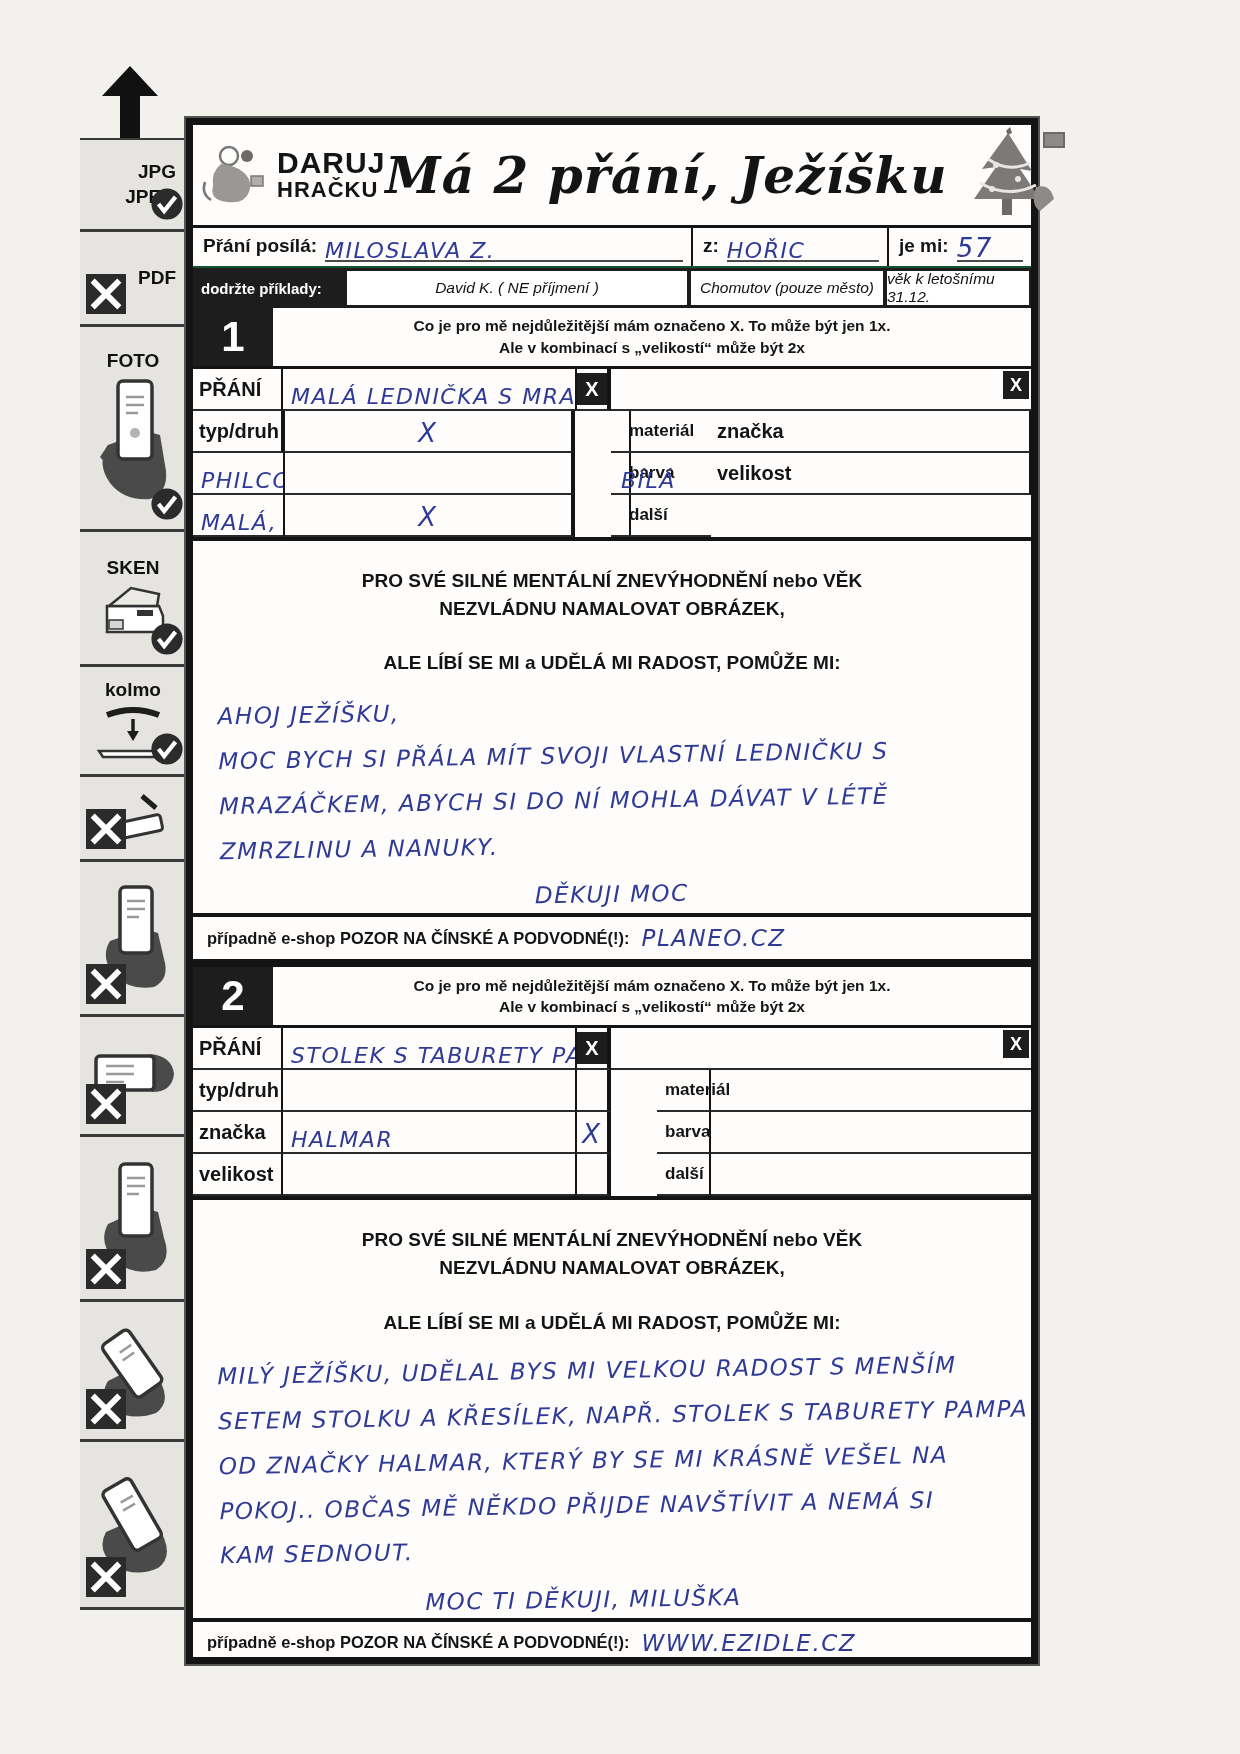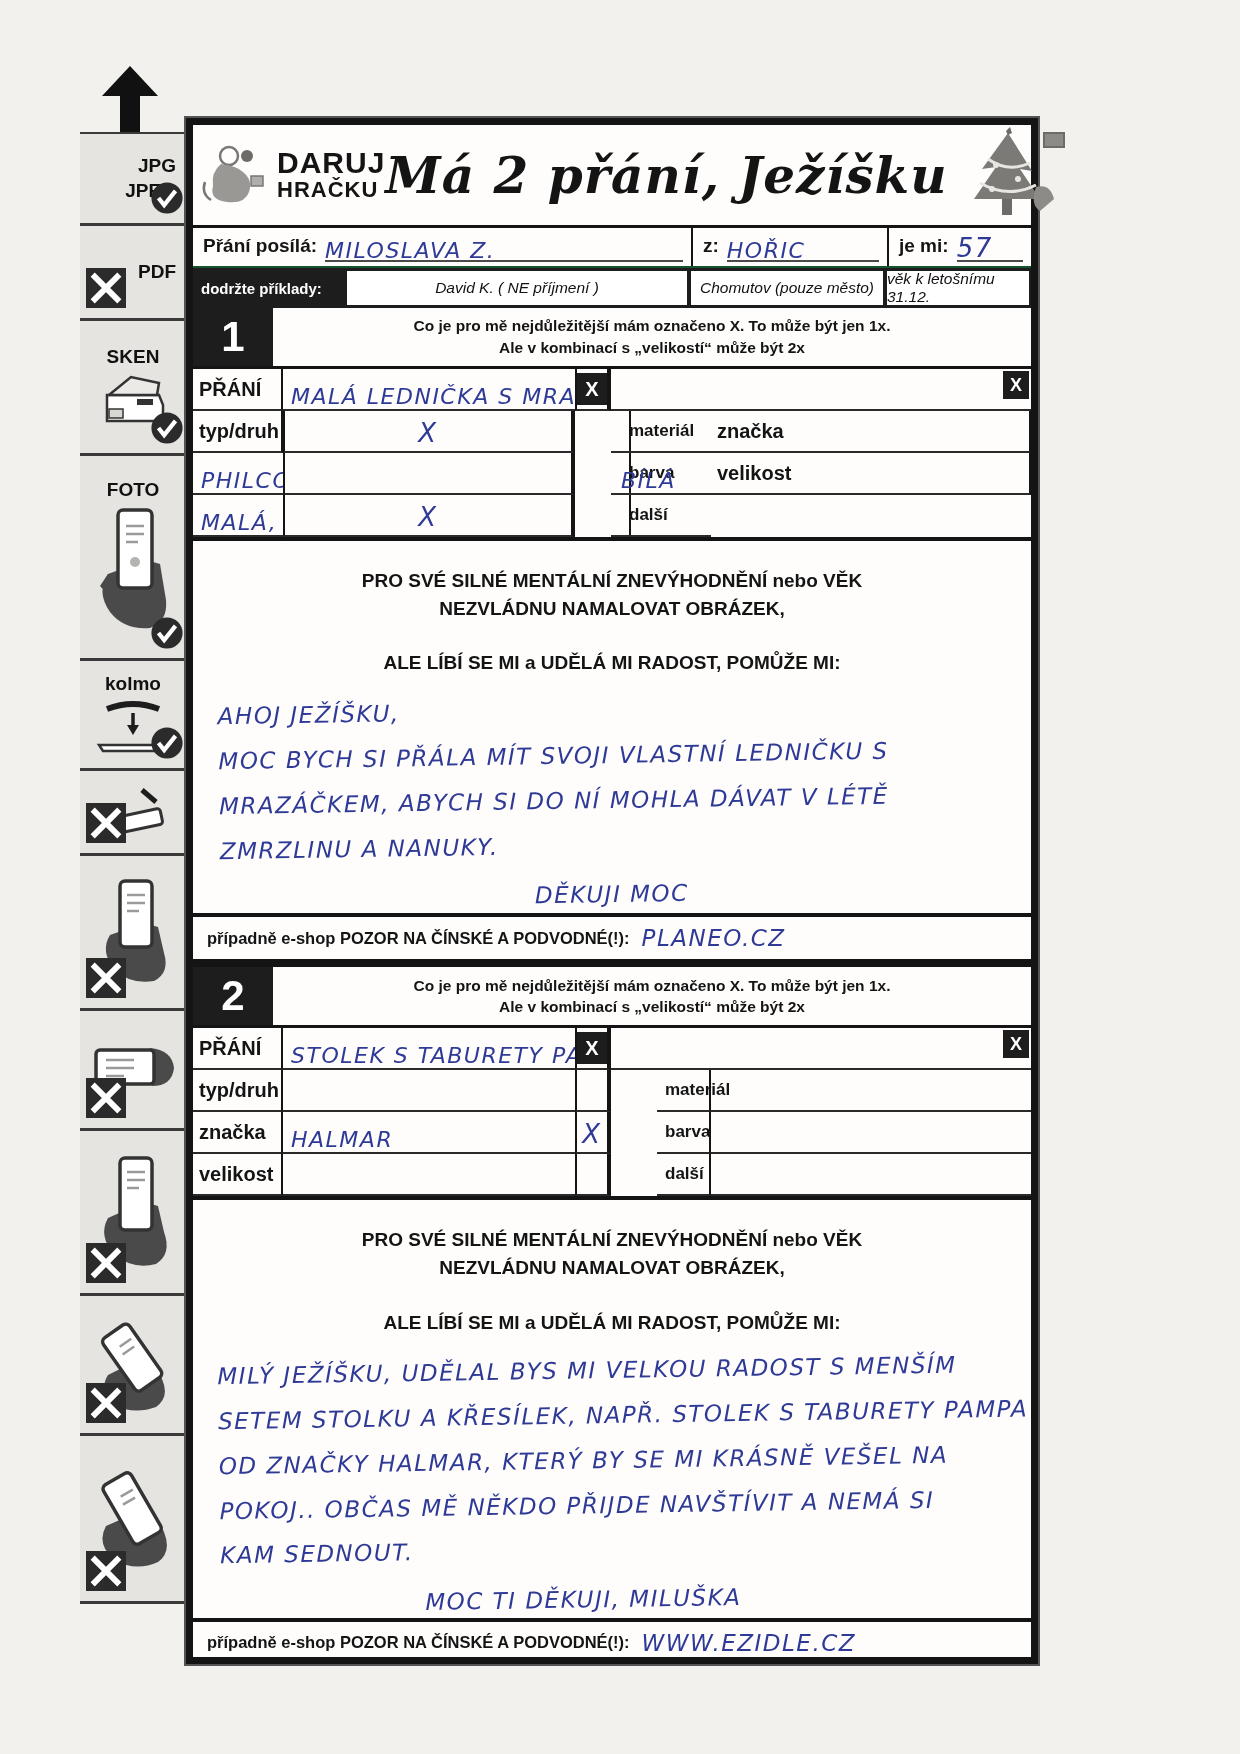--- a/index.html
+++ b/index.html
@@ -5,21 +5,21 @@
   html,body{margin:0;padding:0;}
   .page{
     position:relative;width:1240px;height:1754px;
     background:#f3f1ee;overflow:hidden;
     font-family:"Liberation Sans",sans-serif;color:#141414;
   }
   
   .up-arrow{position:absolute;left:100px;top:66px;width:60px;height:72px;}
   
   .sidebar{
-    position:absolute;left:80px;top:132px;width:106px;
+    position:absolute;left:80px;top:138px;width:106px;
     background:#e6e4e1;border-top:2px solid #3a3a3a;
   }
   .side-cell{
     position:relative;border-bottom:3px solid #3a3a3a;
     display:flex;flex-direction:column;align-items:center;justify-content:center;
     gap:4px;padding:6px 4px;box-sizing:border-box;
   }
   .side-label{font-weight:bold;font-size:19px;color:#111;line-height:1.1;text-align:right;width:100%;padding-right:6px;box-sizing:border-box;}
   .side-label.center{text-align:center;padding-right:0;}
   .icon-check{width:34px;height:34px;}
@@ -123,44 +123,44 @@
     <div class="side-cell" style="height:95px;">
       <div class="side-label">PDF</div>
       <div class="corner-bl">
         <svg class="icon-xbox" viewBox="0 0 24 24">
             <rect width="24" height="24" fill="#2b2b2b"></rect>
             <path d="M4 4 L20 20 M20 4 L4 20" stroke="#fff" stroke-width="3.5"></path>
           </svg>
       </div>
     </div>
 
-    <div class="side-cell" style="height:135px;">
-      <div class="side-label center">SKEN</div>
-      <svg width="72" height="56" viewBox="0 0 72 56">
-        <path d="M10 24 L62 24 L66 34 L66 50 L10 50 Z" fill="#fff" stroke="#333" stroke-width="2.5"></path>
-        <path d="M12 24 L34 6 L62 12 L60 24 Z" fill="#eceae7" stroke="#333" stroke-width="2.5"></path>
-        <rect x="40" y="28" width="16" height="6" fill="#333"></rect>
-        <rect x="12" y="38" width="14" height="9" fill="#d8d6d3" stroke="#333" stroke-width="1.5"></rect>
-      </svg>
-      <div class="corner-br">
-        <svg class="icon-check" viewBox="0 0 24 24">
-            <circle cx="12" cy="12" r="11" fill="#2b2b2b"></circle>
-            <path d="M6 12l4 5 8-10" stroke="#fff" stroke-width="3" fill="none"></path>
-          </svg>
-      </div>
-    </div>
-
     <div class="side-cell" style="height:205px;">
       <div class="side-label center">FOTO</div>
       <svg width="78" height="130" viewBox="0 0 78 130">
         <path d="M14 70 Q2 88 16 108 Q30 126 56 124 Q74 118 72 96 L66 60 L52 56 Z" fill="#4a4a4a"></path>
         <path d="M14 70 L6 82 Q14 92 22 84 Z" fill="#4a4a4a"></path>
         <rect x="24" y="6" width="34" height="78" rx="5" fill="#fff" stroke="#333" stroke-width="3.5"></rect>
         <path d="M32 22 h18 M32 30 h18 M32 38 h12" stroke="#9a9a9a" stroke-width="2.5"></path>
         <circle cx="41" cy="58" r="5" fill="#b5b3b0"></circle>
+      </svg>
+      <div class="corner-br">
+        <svg class="icon-check" viewBox="0 0 24 24">
+            <circle cx="12" cy="12" r="11" fill="#2b2b2b"></circle>
+            <path d="M6 12l4 5 8-10" stroke="#fff" stroke-width="3" fill="none"></path>
+          </svg>
+      </div>
+    </div>
+
+    <div class="side-cell" style="height:135px;">
+      <div class="side-label center">SKEN</div>
+      <svg width="72" height="56" viewBox="0 0 72 56">
+        <path d="M10 24 L62 24 L66 34 L66 50 L10 50 Z" fill="#fff" stroke="#333" stroke-width="2.5"></path>
+        <path d="M12 24 L34 6 L62 12 L60 24 Z" fill="#eceae7" stroke="#333" stroke-width="2.5"></path>
+        <rect x="40" y="28" width="16" height="6" fill="#333"></rect>
+        <rect x="12" y="38" width="14" height="9" fill="#d8d6d3" stroke="#333" stroke-width="1.5"></rect>
       </svg>
       <div class="corner-br">
         <svg class="icon-check" viewBox="0 0 24 24">
             <circle cx="12" cy="12" r="11" fill="#2b2b2b"></circle>
             <path d="M6 12l4 5 8-10" stroke="#fff" stroke-width="3" fill="none"></path>
           </svg>
       </div>
     </div>
 
     <div class="side-cell" style="height:110px;">

